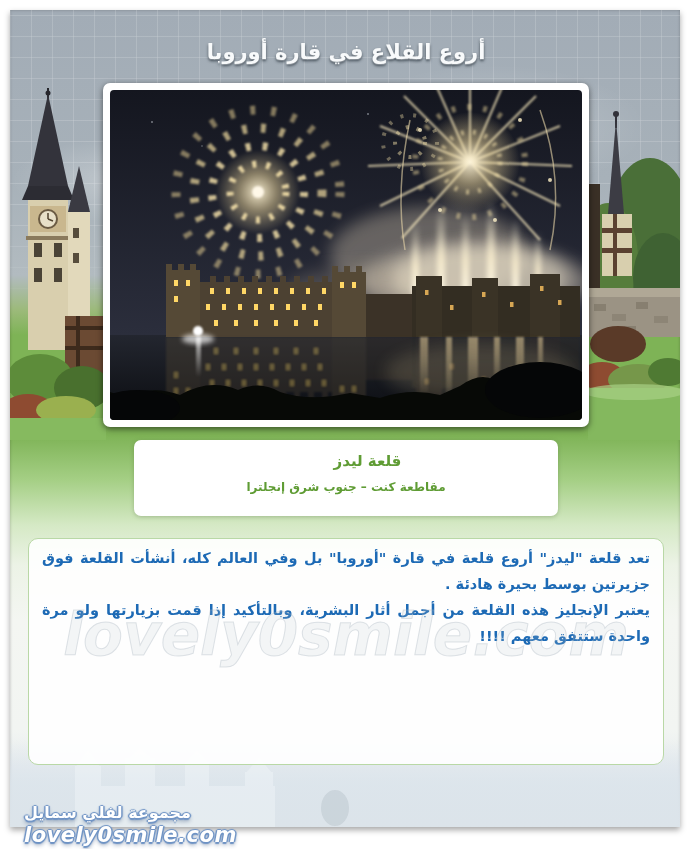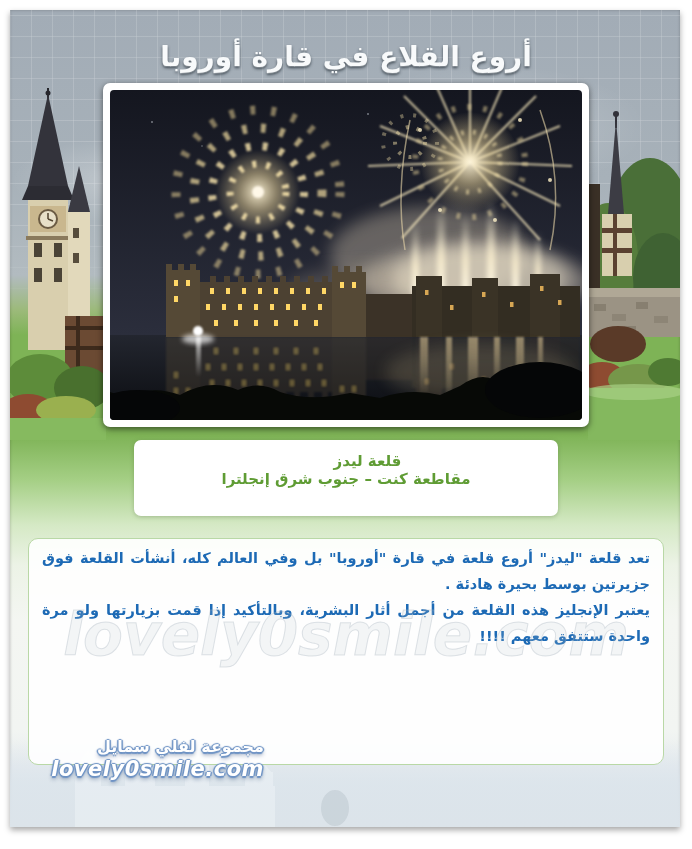--- a/index.html
+++ b/index.html
@@ -36,53 +36,53 @@
   .castle-right { position:absolute; right:0; top:78px; }
   .mist {
     position:absolute; left:0; top:730px; width:670px; height:87px;
     background:linear-gradient(180deg, rgba(224,231,238,0) 0%, rgba(219,228,235,.8) 50%, #dce4ea 100%);
   }
   .mist-castle { position:absolute; left:25px; top:738px; opacity:.6; }
 
   
   .header-title {
     position:absolute; left:0; top:40px; width:692px; text-align:center; direction:rtl;
-    font-size:28px; font-weight:bold; color:#f8fafb; letter-spacing:.5px;
+    font-size:21px; font-weight:bold; color:#f8fafb; letter-spacing:.5px;
     text-shadow:0 1px 0 rgba(255,255,255,.25), 0 2px 3px rgba(45,55,65,.85);
   }
   .photo-frame {
     position:absolute; left:103px; top:83px; width:486px; height:344px;
     background:#ffffff; border-radius:7px; padding:7px;
     box-shadow:0 2px 6px rgba(0,0,0,.55);
   }
   .photo-frame svg { display:block; border-radius:4px; }
   .caption-box {
     position:absolute; left:134px; top:440px; width:424px; height:76px;
     background:#ffffff; border-radius:7px; direction:rtl; text-align:center;
     box-shadow:0 1px 4px rgba(80,110,60,.35);
   }
   .caption-line1 { margin-top:12px; font-size:15px; font-weight:bold; color:#5f9c34;padding-left:43px; }
-  .caption-line2 { font-size:15px; font-weight:bold; color:#5f9c34;text-align:center; }
+  .caption-line2 { margin-top:10px; font-size:12px; font-weight:bold; color:#5f9c34;text-align:center; }
   .article-box {
     position:absolute; left:28px; top:538px; width:636px; height:227px;
     background:rgba(255,255,255,.90); border:1px solid #b9d8a6; border-radius:10px;
     padding:6px 13px; direction:rtl; overflow:hidden;
   }
   .article-box p {
     font-size:14.5px; line-height:26px; font-weight:bold; color:#1d6ab5;
     text-align:justify;
   }
   .watermark {
     position:absolute; left:0; top:62px; width:100%; text-align:center; direction:ltr;
     font-size:58px; font-style:italic; font-weight:bold;
     color:rgba(188,197,204,.16); -webkit-text-stroke:1px rgba(165,178,188,.35);
     pointer-events:none; white-space:nowrap;
   }
   .footer {
-    position:absolute; left:24px; top:737px; width:240px; text-align:right; direction:rtl;
+    position:absolute; left:24px; top:803px; width:240px; text-align:left; direction:rtl;
   }
   .footer-line1 {
     font-size:16px; font-weight:bold; color:#ffffff;
     text-shadow:-1.5px 0 1px #6d92c4, 1.5px 0 1px #6d92c4, 0 -1.5px 1px #6d92c4,
                 0 1.5px 1px #6d92c4, 0 3px 4px rgba(20,50,100,.45);
   }
   .footer-line2 {
     margin-top:1px; font-size:21px; font-weight:bold; font-style:italic; direction:ltr;
     color:#ffffff; letter-spacing:.5px;
     text-shadow:-1.5px 0 1px #6d92c4, 1.5px 0 1px #6d92c4, 0 -1.5px 1px #6d92c4,

